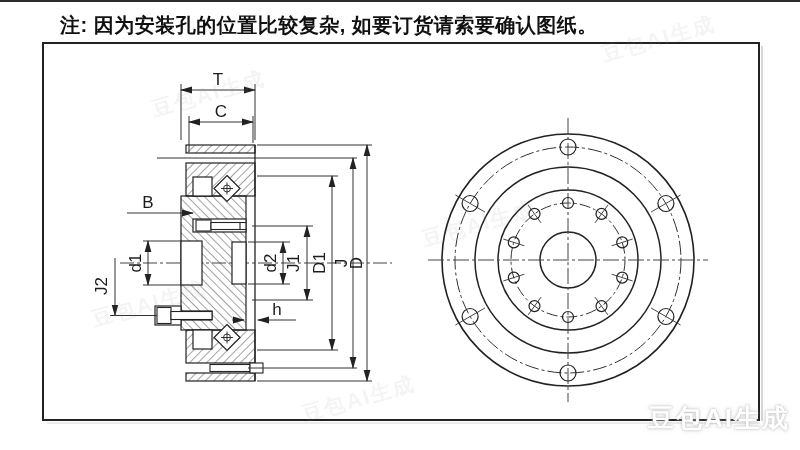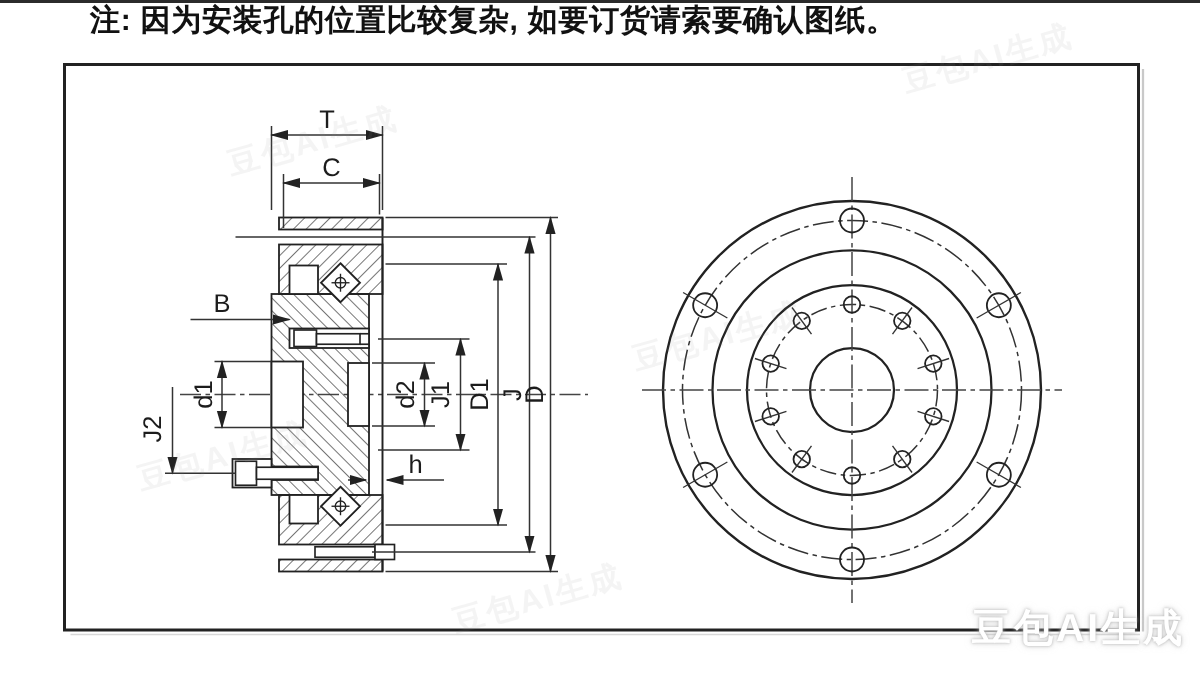--- a/index.html
+++ b/index.html
@@ -1,19 +1,19 @@
 <!DOCTYPE html>
 <html><head>
 <meta charset="utf-8">
 <style>
   html,body{margin:0;padding:0;background:#ffffff;}
   #stage{position:relative;width:800px;height:450px;background:#ffffff;overflow:hidden;
          font-family:"Liberation Sans","DejaVu Sans",sans-serif;}
   #topbar{position:absolute;left:0;top:0;width:800px;height:2px;background:#2b2b2b;}
-  #note{position:absolute;left:60px;top:0;font-size:20px;font-weight:600;color:#111;
+  #note{position:absolute;left:60px;top:12px;font-size:20px;font-weight:600;color:#111;
         letter-spacing:0.5px;white-space:nowrap;}
   svg{position:absolute;left:0;top:0;}
   .faintwm{position:absolute;color:rgba(150,150,150,0.10);font-size:21px;font-weight:700;
            transform:rotate(-16deg);pointer-events:none;white-space:nowrap;letter-spacing:2px;}
   #wm-main{position:absolute;left:648px;top:401px;font-size:26px;font-weight:700;color:#ffffff;
            letter-spacing:2px;white-space:nowrap;
            text-shadow:0 0 2px rgba(170,170,170,.9),0 0 5px rgba(190,190,190,.55);}
   text.dim{font-size:17px;fill:#1c1c1c;}
 </style>
 </head>

